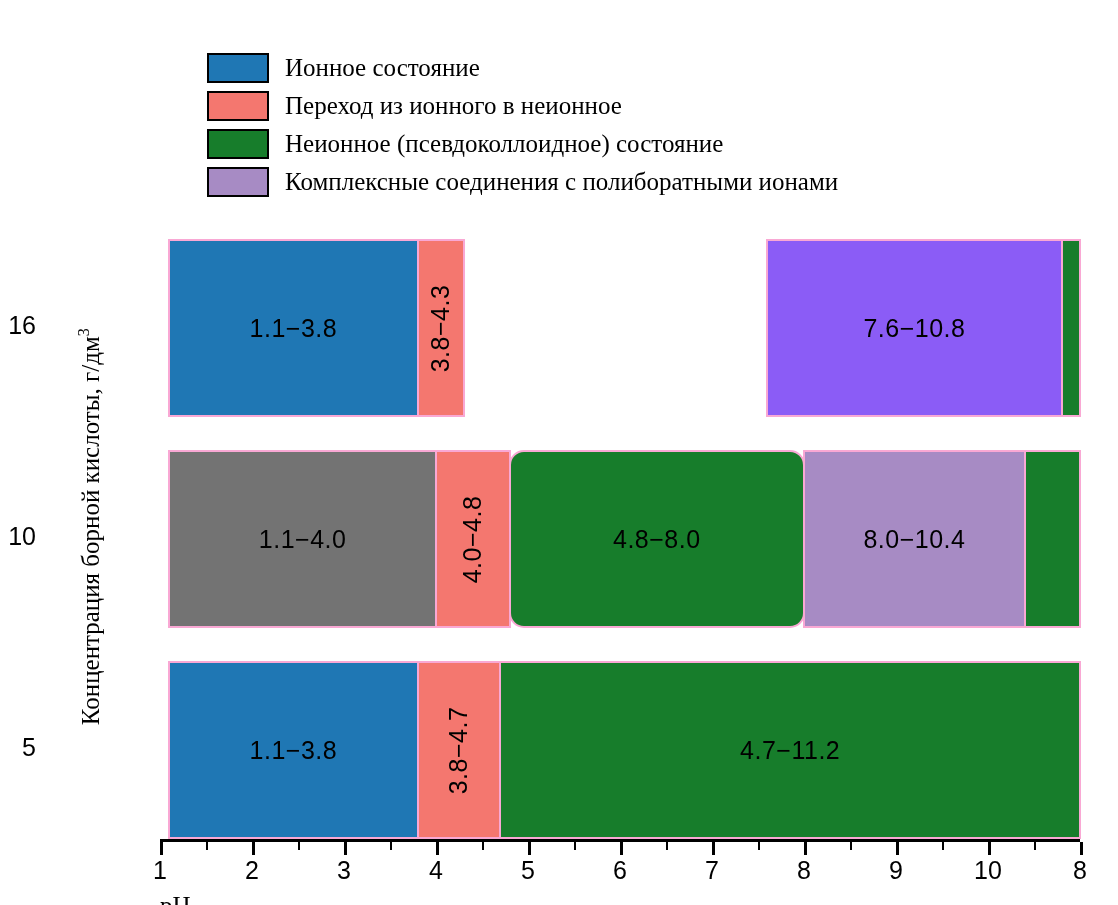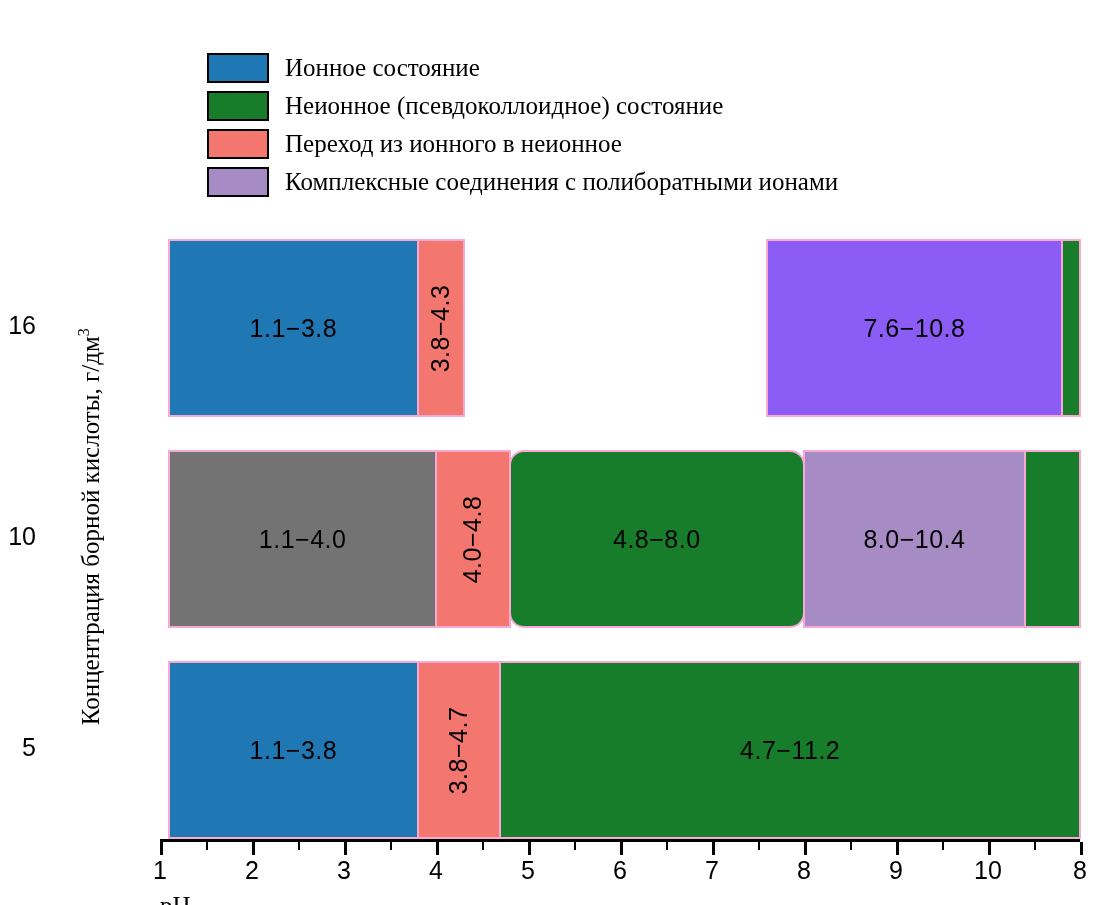--- a/index.html
+++ b/index.html
@@ -159,26 +159,26 @@
 <body>
 
 <div id="chart-root">
 
   <div id="legend">
       <div class="legend-row">
         <div class="legend-swatch" style="background: rgb(31, 119, 180);"></div>
         <div class="legend-label">Ионное состояние</div>
       </div>
       <div class="legend-row">
+        <div class="legend-swatch" style="background: rgb(244, 119, 111);"></div>
+        <div class="legend-label">Переход из ионного в неионное</div>
+      </div>
+      <div class="legend-row">
         <div class="legend-swatch" style="background: rgb(23, 125, 43);"></div>
         <div class="legend-label">Неионное (псевдоколлоидное) состояние</div>
-      </div>
-      <div class="legend-row">
-        <div class="legend-swatch" style="background: rgb(244, 119, 111);"></div>
-        <div class="legend-label">Переход из ионного в неионное</div>
       </div>
       <div class="legend-row">
         <div class="legend-swatch" style="background: rgb(167, 139, 196);"></div>
         <div class="legend-label">Комплексные соединения с полиборатными ионами</div>
       </div>
     </div>
 
   <div id="y-axis-title">
     <span>Концентрация борной кислоты, г/дм</span><sup>3</sup>
   </div>

